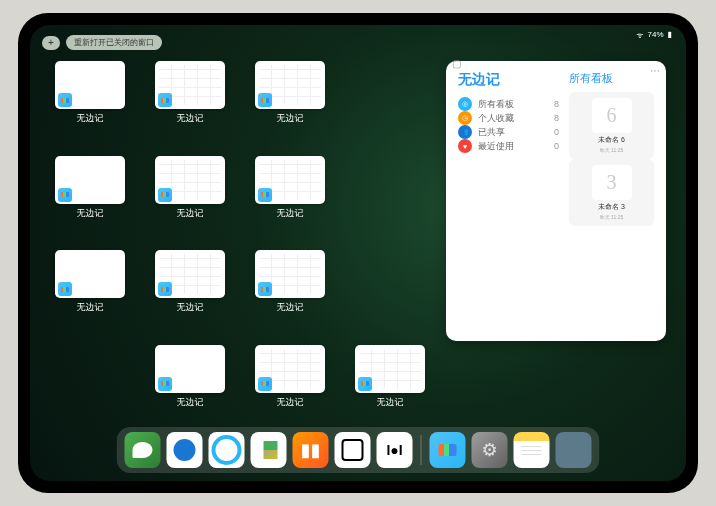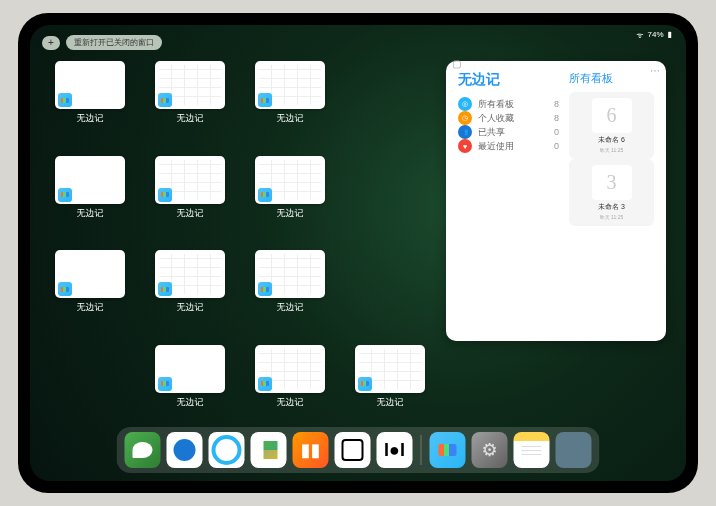--- a/index.html
+++ b/index.html
@@ -41,21 +41,21 @@
 .di-wechat::after{content:'';width:20px;height:16px;background:#fff;border-radius:50% 50% 50% 5%}
 .di-blue1{background:#fff}
 .di-blue1::after{content:'';width:22px;height:22px;background:#1976d2;border-radius:50%}
 .di-blue2{background:#fff}
 .di-blue2::after{content:'';width:22px;height:22px;border:4px solid #29b6f6;border-radius:50%}
 .di-play{background:#fff}
 .di-play::after{content:'';width:0;height:0;border-left:14px solid;border-image:linear-gradient(135deg,#4caf50,#2196f3,#ffc107,#f44336) 1;border-top:9px solid transparent;border-bottom:9px solid transparent;margin-left:4px}
 .di-books{background:linear-gradient(135deg,#ff9800,#ff5722);color:#fff}
 .di-dice{background:#fff}
 .di-dice::after{content:'';width:18px;height:18px;border:2px solid #000;border-radius:4px}
-.di-kiwi{background:#fff;color:#000;font-weight:bold;font-size:18px}
+.di-kiwi{background:#fff;color:#000;font-weight:bold;font-size:14px}
 .di-freeform{background:linear-gradient(135deg,#4fc3f7,#29b6f6)}
 .di-freeform::after{content:'';width:18px;height:12px;background:linear-gradient(90deg,#ff6b35 30%,#4ade80 30% 60%,#3b82f6 60%);border-radius:2px}
 .di-settings{background:linear-gradient(135deg,#9e9e9e,#616161);color:#e0e0e0}
 .di-notes{background:linear-gradient(180deg,#ffd54f 25%,#fff 25%)}
 .di-notes::after{content:'';position:absolute;top:14px;left:8px;right:8px;height:1px;background:#ddd;box-shadow:0 4px #ddd,0 8px #ddd}
 .di-multi{background:#5c7a8a;display:grid;grid-template-columns:1fr 1fr;grid-template-rows:1fr 1fr;gap:1px;padding:3px}
 .di-multi>div{border-radius:3px}
 .hidden-slot{visibility:hidden}
 </style>
 </head>

